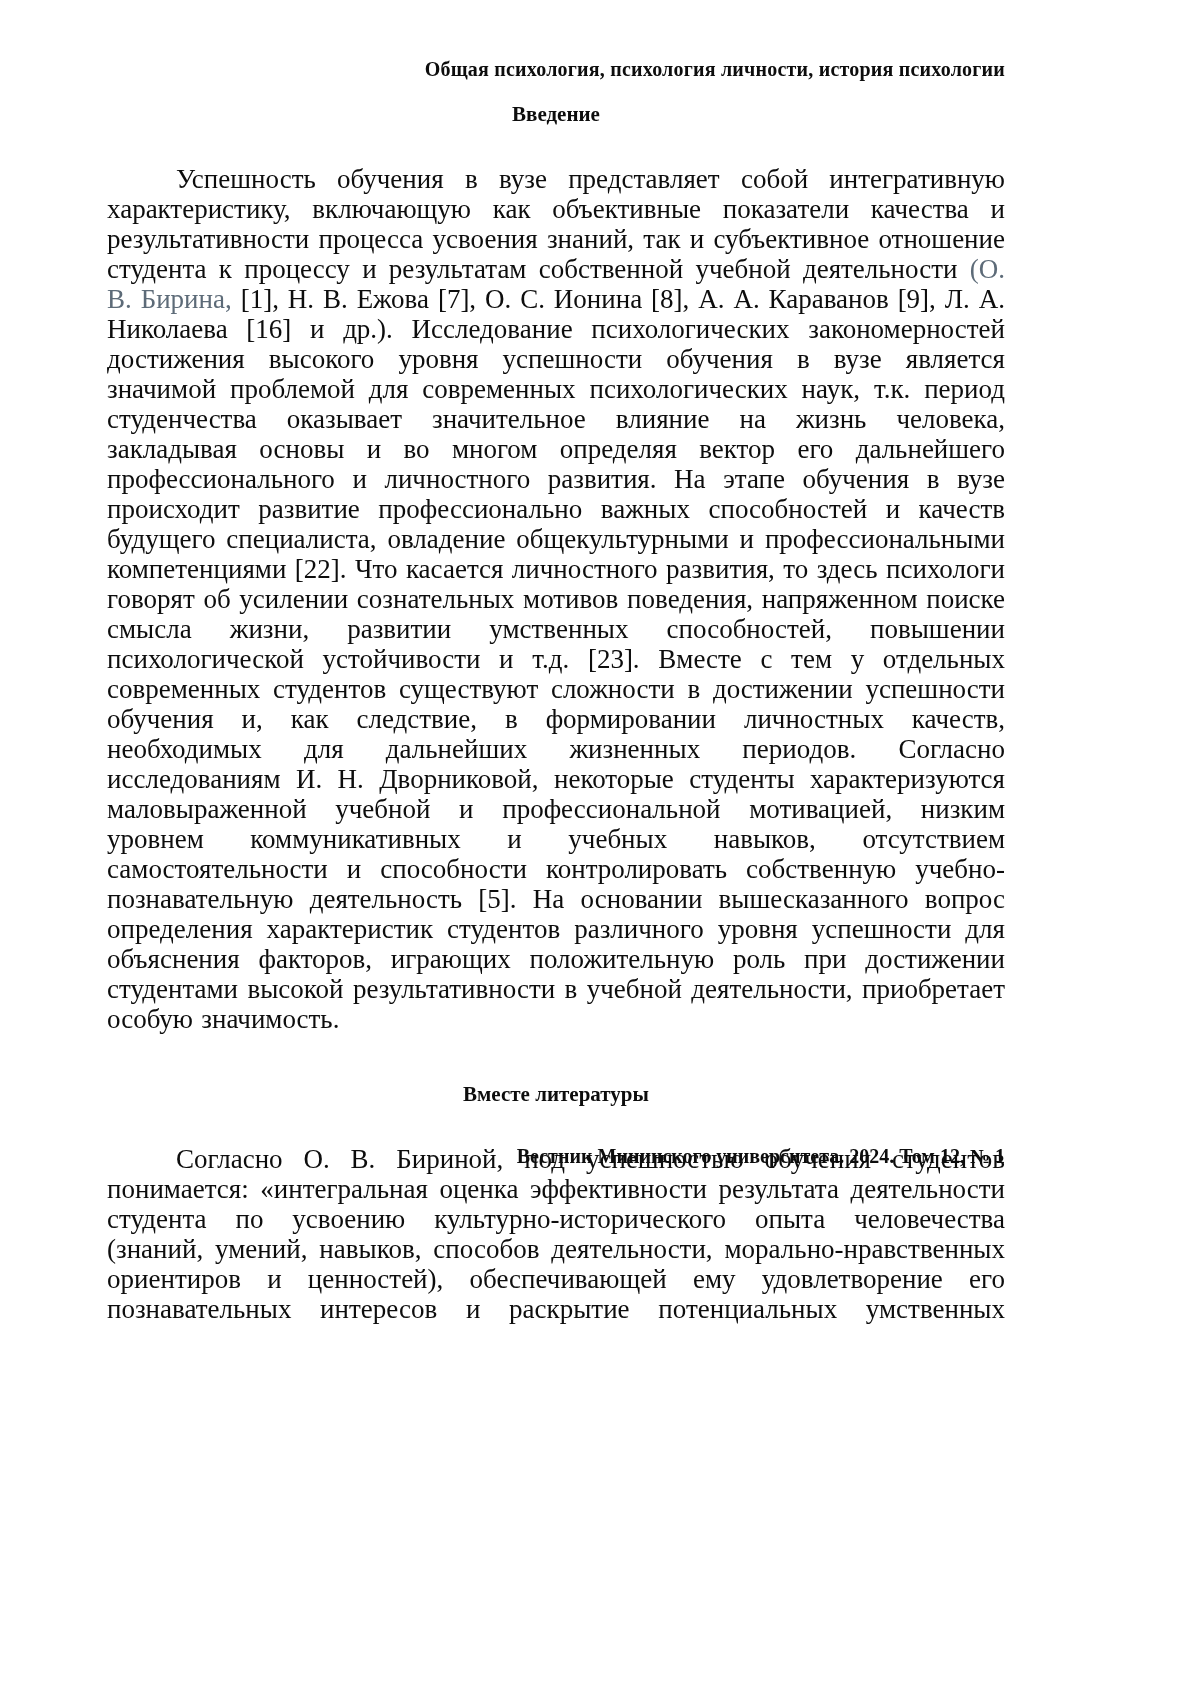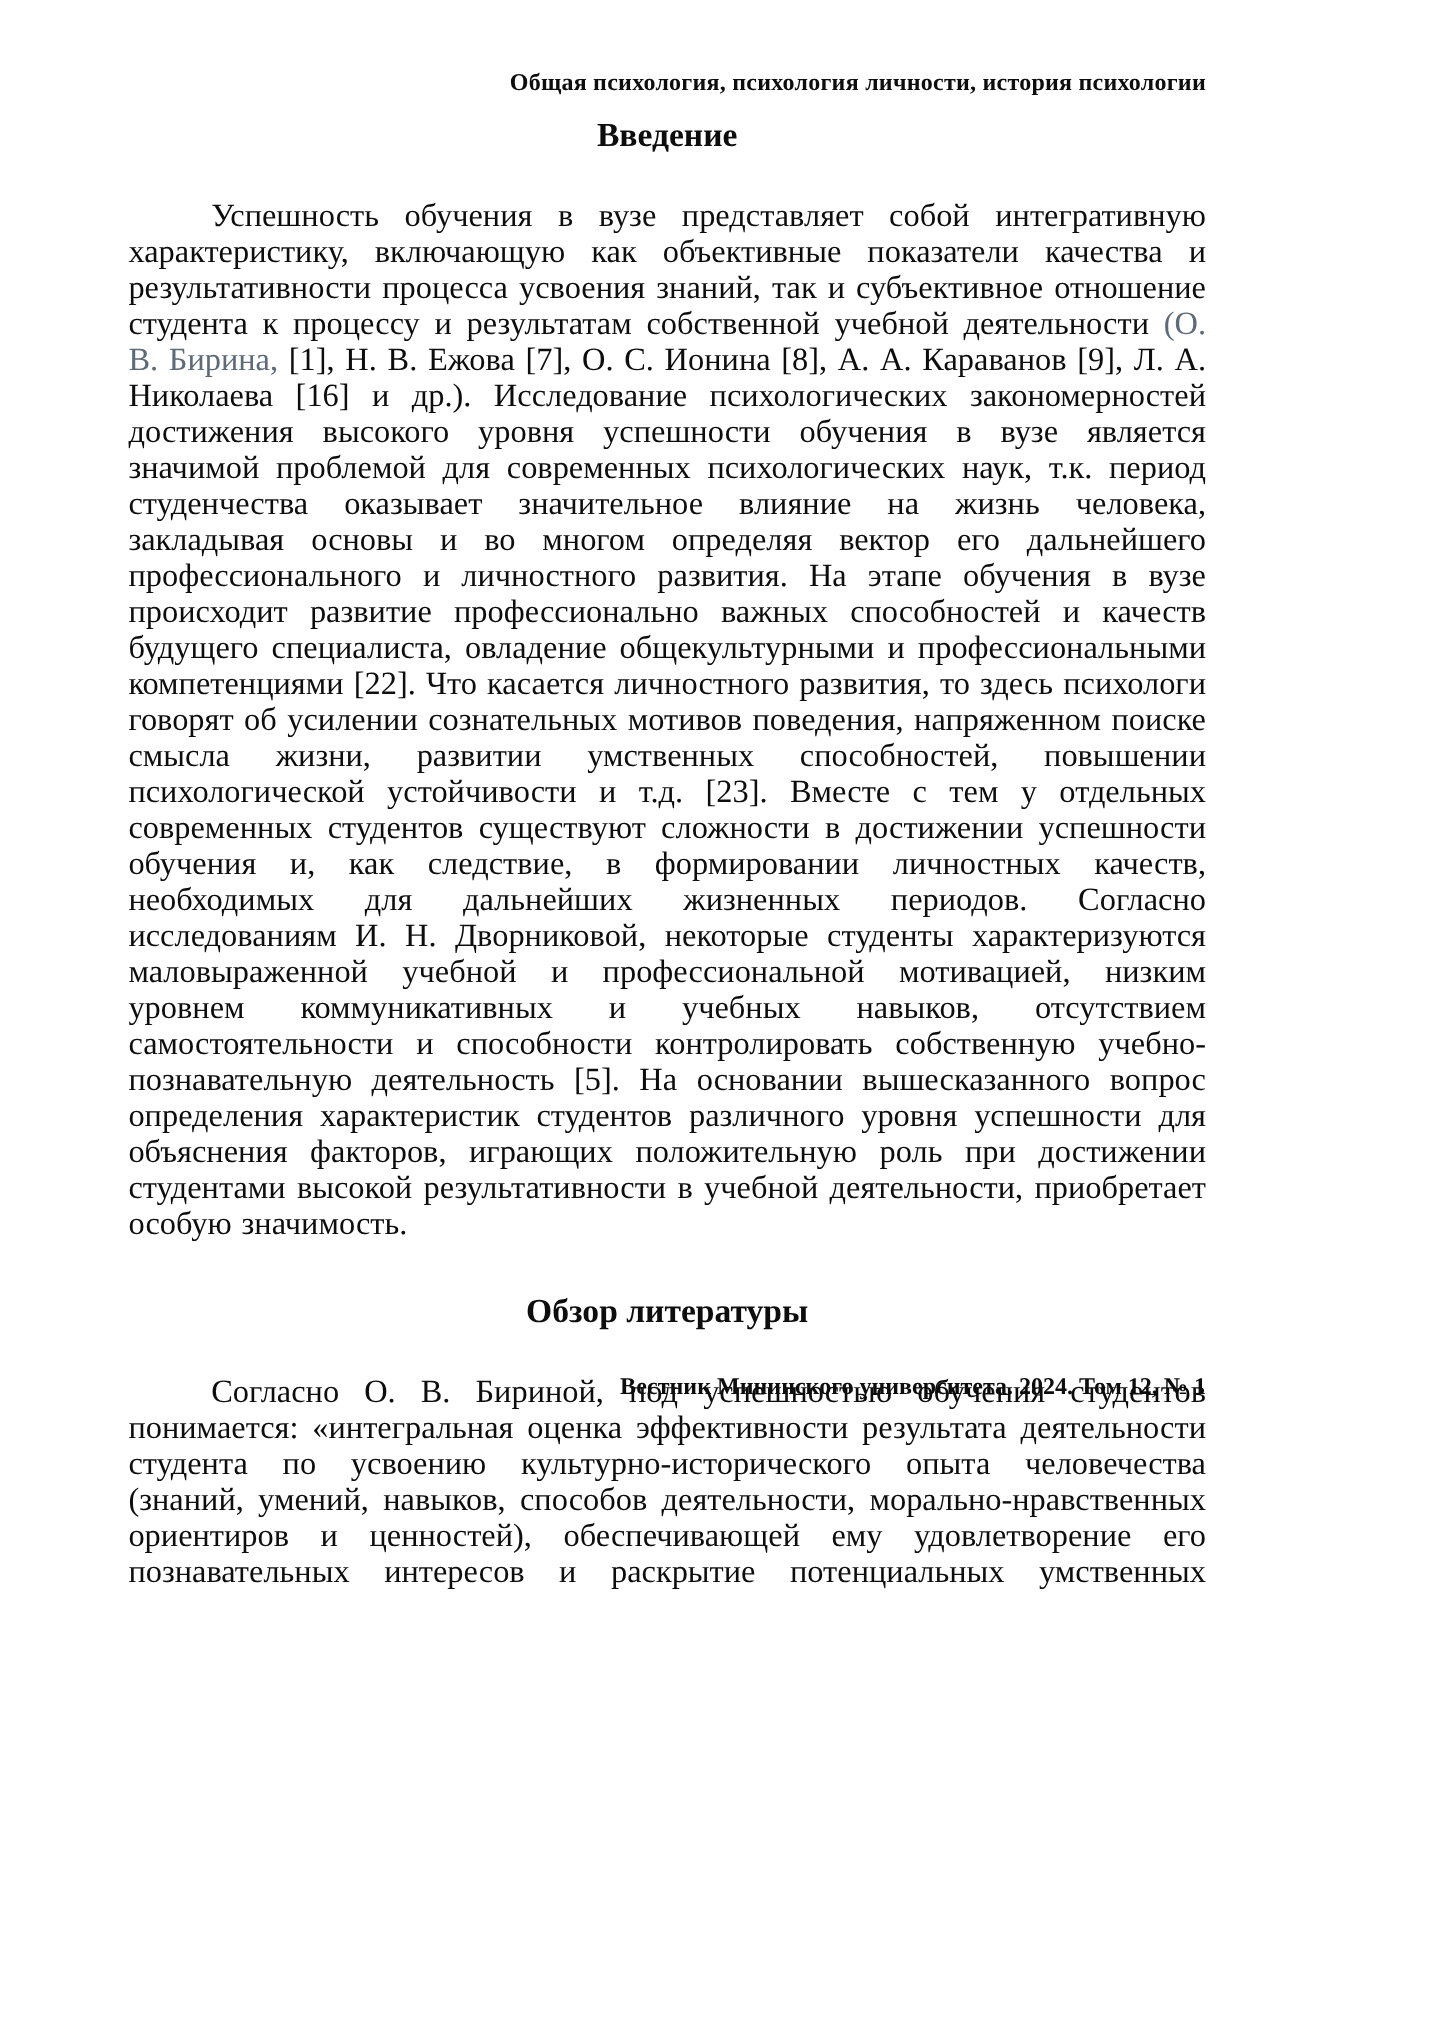--- a/index.html
+++ b/index.html
@@ -19,21 +19,21 @@
     overflow: hidden;
   }
   .header {
     font-size: 20px;
     font-weight: bold;
     text-align: right;
     line-height: 26px;
     letter-spacing: 0.2px;
   }
   .section-title {
-    font-size: 28px;
+    font-size: 21px;
     font-weight: bold;
     text-align: center;
     margin: 18px 0 0;
     line-height: 28px;
   }
   .paragraph + .section-title {
     margin-top: 46px;
   }
   .paragraph {
     font-size: 27px;
@@ -56,18 +56,18 @@
 </style>
 </head>
 <body>
 
 <div class="page">
   <div class="header">Общая психология, психология личности, история психологии</div>
 
   <main id="sections">
       <h2 class="section-title">Введение</h2>
       <p class="paragraph"><span>Успешность обучения в вузе представляет собой интегративную характеристику, включающую как объективные показатели качества и результативности процесса усвоения знаний, так и субъективное отношение студента к процессу и результатам собственной учебной деятельности </span><span style="color: rgb(93, 107, 120);">(О. В. Бирина,</span><span> [1], Н. В. Ежова [7], О. С. Ионина [8], А. А. Караванов [9], Л. А. Николаева [16] и др.). Исследование психологических закономерностей достижения высокого уровня успешности обучения в вузе является значимой проблемой для современных психологических наук, т.к. период студенчества оказывает значительное влияние на жизнь человека, закладывая основы и во многом определяя вектор его дальнейшего профессионального и личностного развития. На этапе обучения в вузе происходит развитие профессионально важных способностей и качеств будущего специалиста, овладение общекультурными и профессиональными компетенциями [22]. Что касается личностного развития, то здесь психологи говорят об усилении сознательных мотивов поведения, напряженном поиске смысла жизни, развитии умственных способностей, повышении психологической устойчивости и т.д. [23]. Вместе с тем у отдельных современных студентов существуют сложности в достижении успешности обучения и, как следствие, в формировании личностных качеств, необходимых для дальнейших жизненных периодов. Согласно исследованиям И. Н. Дворниковой, некоторые студенты характеризуются маловыраженной учебной и профессиональной мотивацией, низким уровнем коммуникативных и учебных навыков, отсутствием самостоятельности и способности контролировать собственную учебно-познавательную деятельность [5]. На основании вышесказанного вопрос определения характеристик студентов различного уровня успешности для объяснения факторов, играющих положительную роль при достижении студентами высокой результативности в учебной деятельности, приобретает особую значимость.</span></p>
-      <h2 class="section-title">Обзор литературы</h2>
+      <h2 class="section-title">Вместе литературы</h2>
       <p class="paragraph"><span>Согласно О. В. Бириной, под успешностью обучения студентов понимается: «интегральная оценка эффективности результата деятельности студента по усвоению культурно-исторического опыта человечества (знаний, умений, навыков, способов деятельности, морально-нравственных ориентиров и ценностей), обеспечивающей ему удовлетворение его познавательных интересов и раскрытие потенциальных умственных возможностей, а также вызывающей у него эмоциональное состояние, которое выражает личное позитивное отношение к учебной деятельности и ощущение собственной удовлетворенности» [1, с. 442]. Таким образом, понятие «успешность обучения» включает в себя ряд элементов, по которым можно судить о результативности учебной деятельности студентов в вузе. Исходя из этого, одним из ключевых вопросов изучения данной проблемы становится нахождение критериев успешности обучения в вузе, которые могут всесторонне отразить результаты учебной деятельности студентов. Существуют различные точки зрения на данный вопрос. Согласно Н. В. Ежовой существуют: формальные (академическая успеваемость), мотивационные и операциональные (способность к самостоятельному овладению материалом) критерии успешности обучения [7]. А. А. Караванов в качестве критериев эффективности учебной деятельности студентов называет академическую успеваемость, а также критерий удовлетворенности студента, выражающий его отношение</span></p>
     </main>
 
   <div class="footer">Вестник Мининского университета. 2024. Том 12, № 1</div>
 </div>
 
 </body></html>

